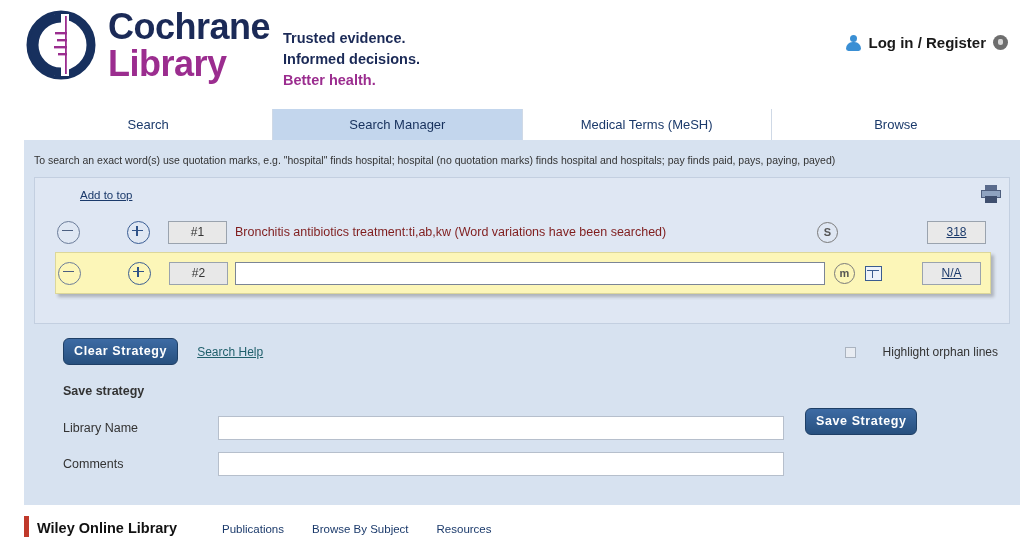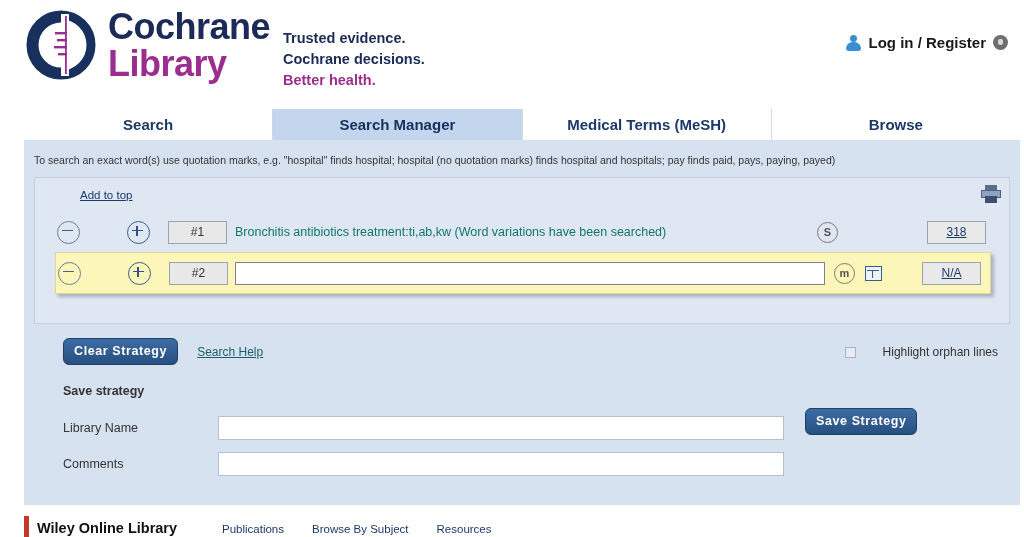--- a/index.html
+++ b/index.html
@@ -121,22 +121,22 @@
     box-sizing: border-box;
     background: #ffffff;
   }
   .tab {
     flex: 1 1 0;
     height: 31px;
     box-sizing: border-box;
     display: flex;
     align-items: center;
     justify-content: center;
-    font-size: 15px;
-    font-weight: bold;
+    font-size: 13px;
+    font-weight: normal;
     color: #1b3a6b;
     background: #ffffff;
     border-right: 1px solid #cfd9e6;
     cursor: pointer;
   }
   .tab:last-child { border-right: none; }
   .tab.active {
     background: #c3d6ed;
     color: #16305c;
   }
@@ -248,21 +248,21 @@
     align-items: center;
     justify-content: center;
     font-size: 12px;
     color: #333333;
     flex: 0 0 auto;
     cursor: pointer;
   }
 
   .query-text {
     font-size: 12.5px;
-    color: #0f766e;
+    color: #7f1d1d;
     white-space: nowrap;
     overflow: hidden;
   }
 
   .query-input {
     height: 23px;
     background: #ffffff;
     border: 1px solid #7b8596;
     box-sizing: border-box;
     font-size: 12.5px;
@@ -435,21 +435,21 @@
         </svg>
       </div>
       <div class="logo-text">
         <span class="l1">Cochrane</span>
         <span class="l2">Library</span>
       </div>
     </div>
 
     <div class="tagline">
       <span class="t1">Trusted evidence.</span>
-      <span class="t2">Cochrane decisions.</span>
+      <span class="t2">Informed decisions.</span>
       <span class="t3">Better health.</span>
     </div>
 
     <div class="loginbar">
       <span class="person-icon">
         <span class="head"></span>
           <span class="body"></span>
       </span>
       <span class="login-label">Log in / Register</span>
       <span class="gear-dot"></span>

